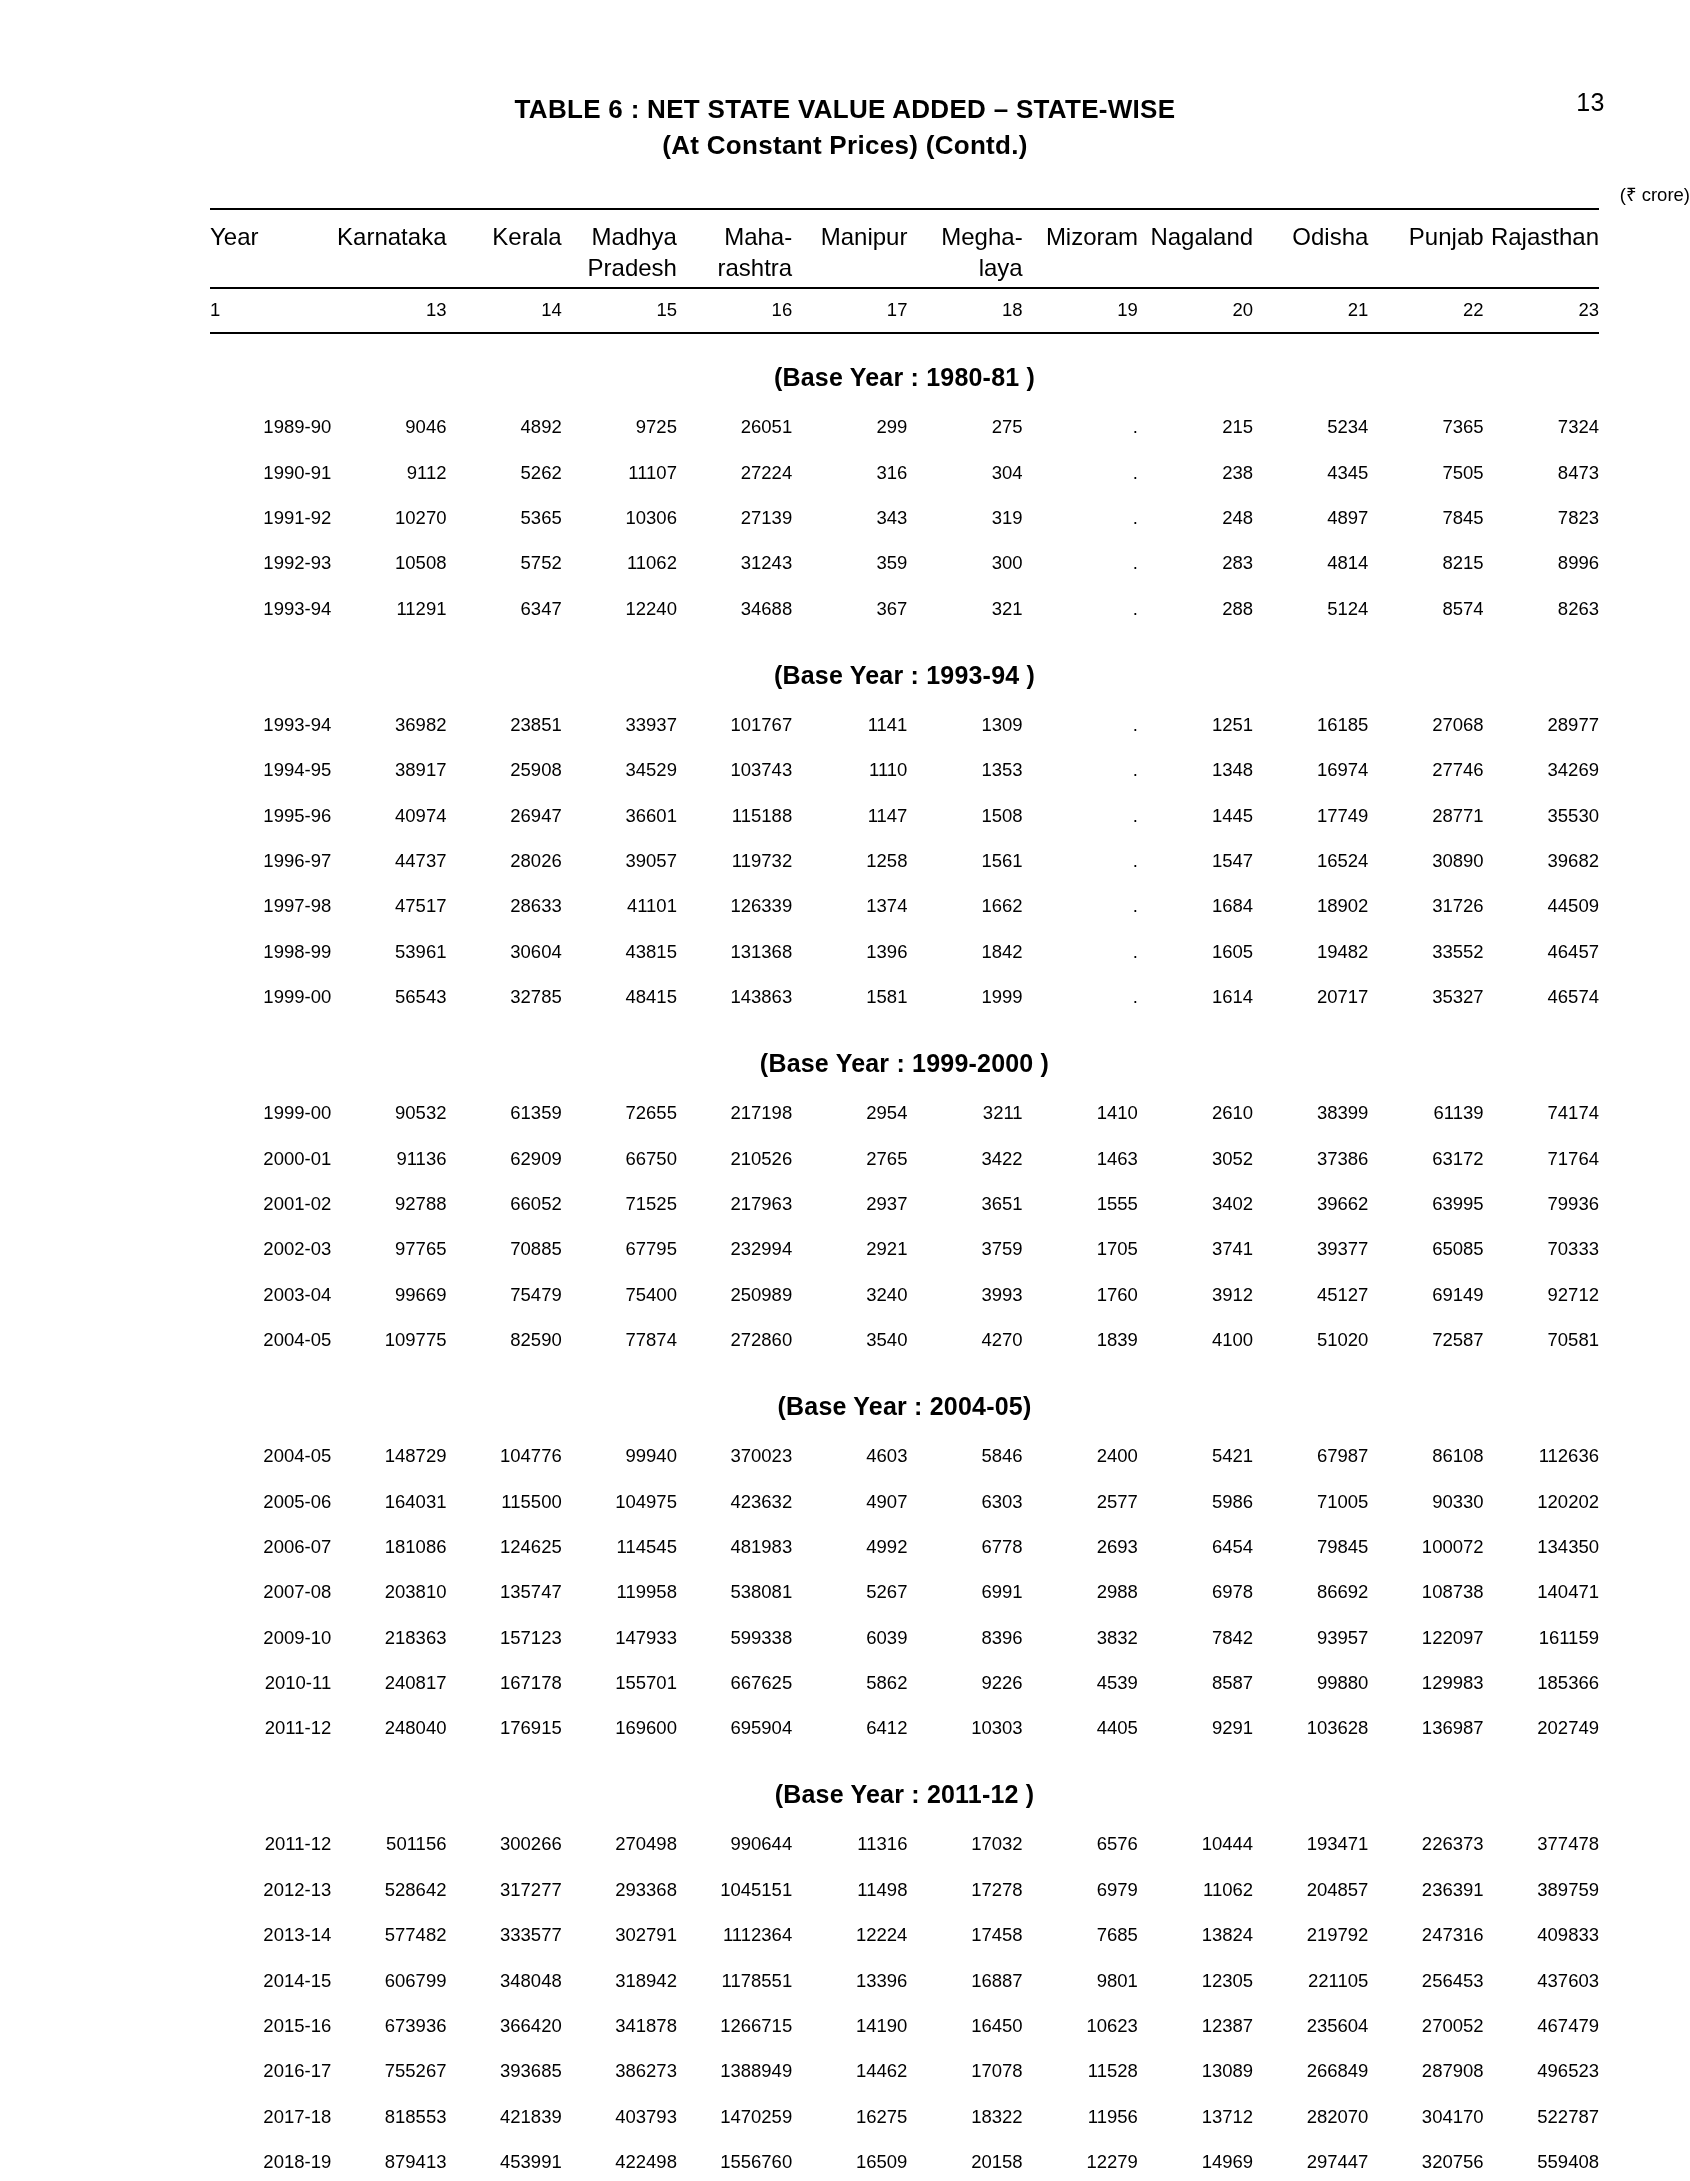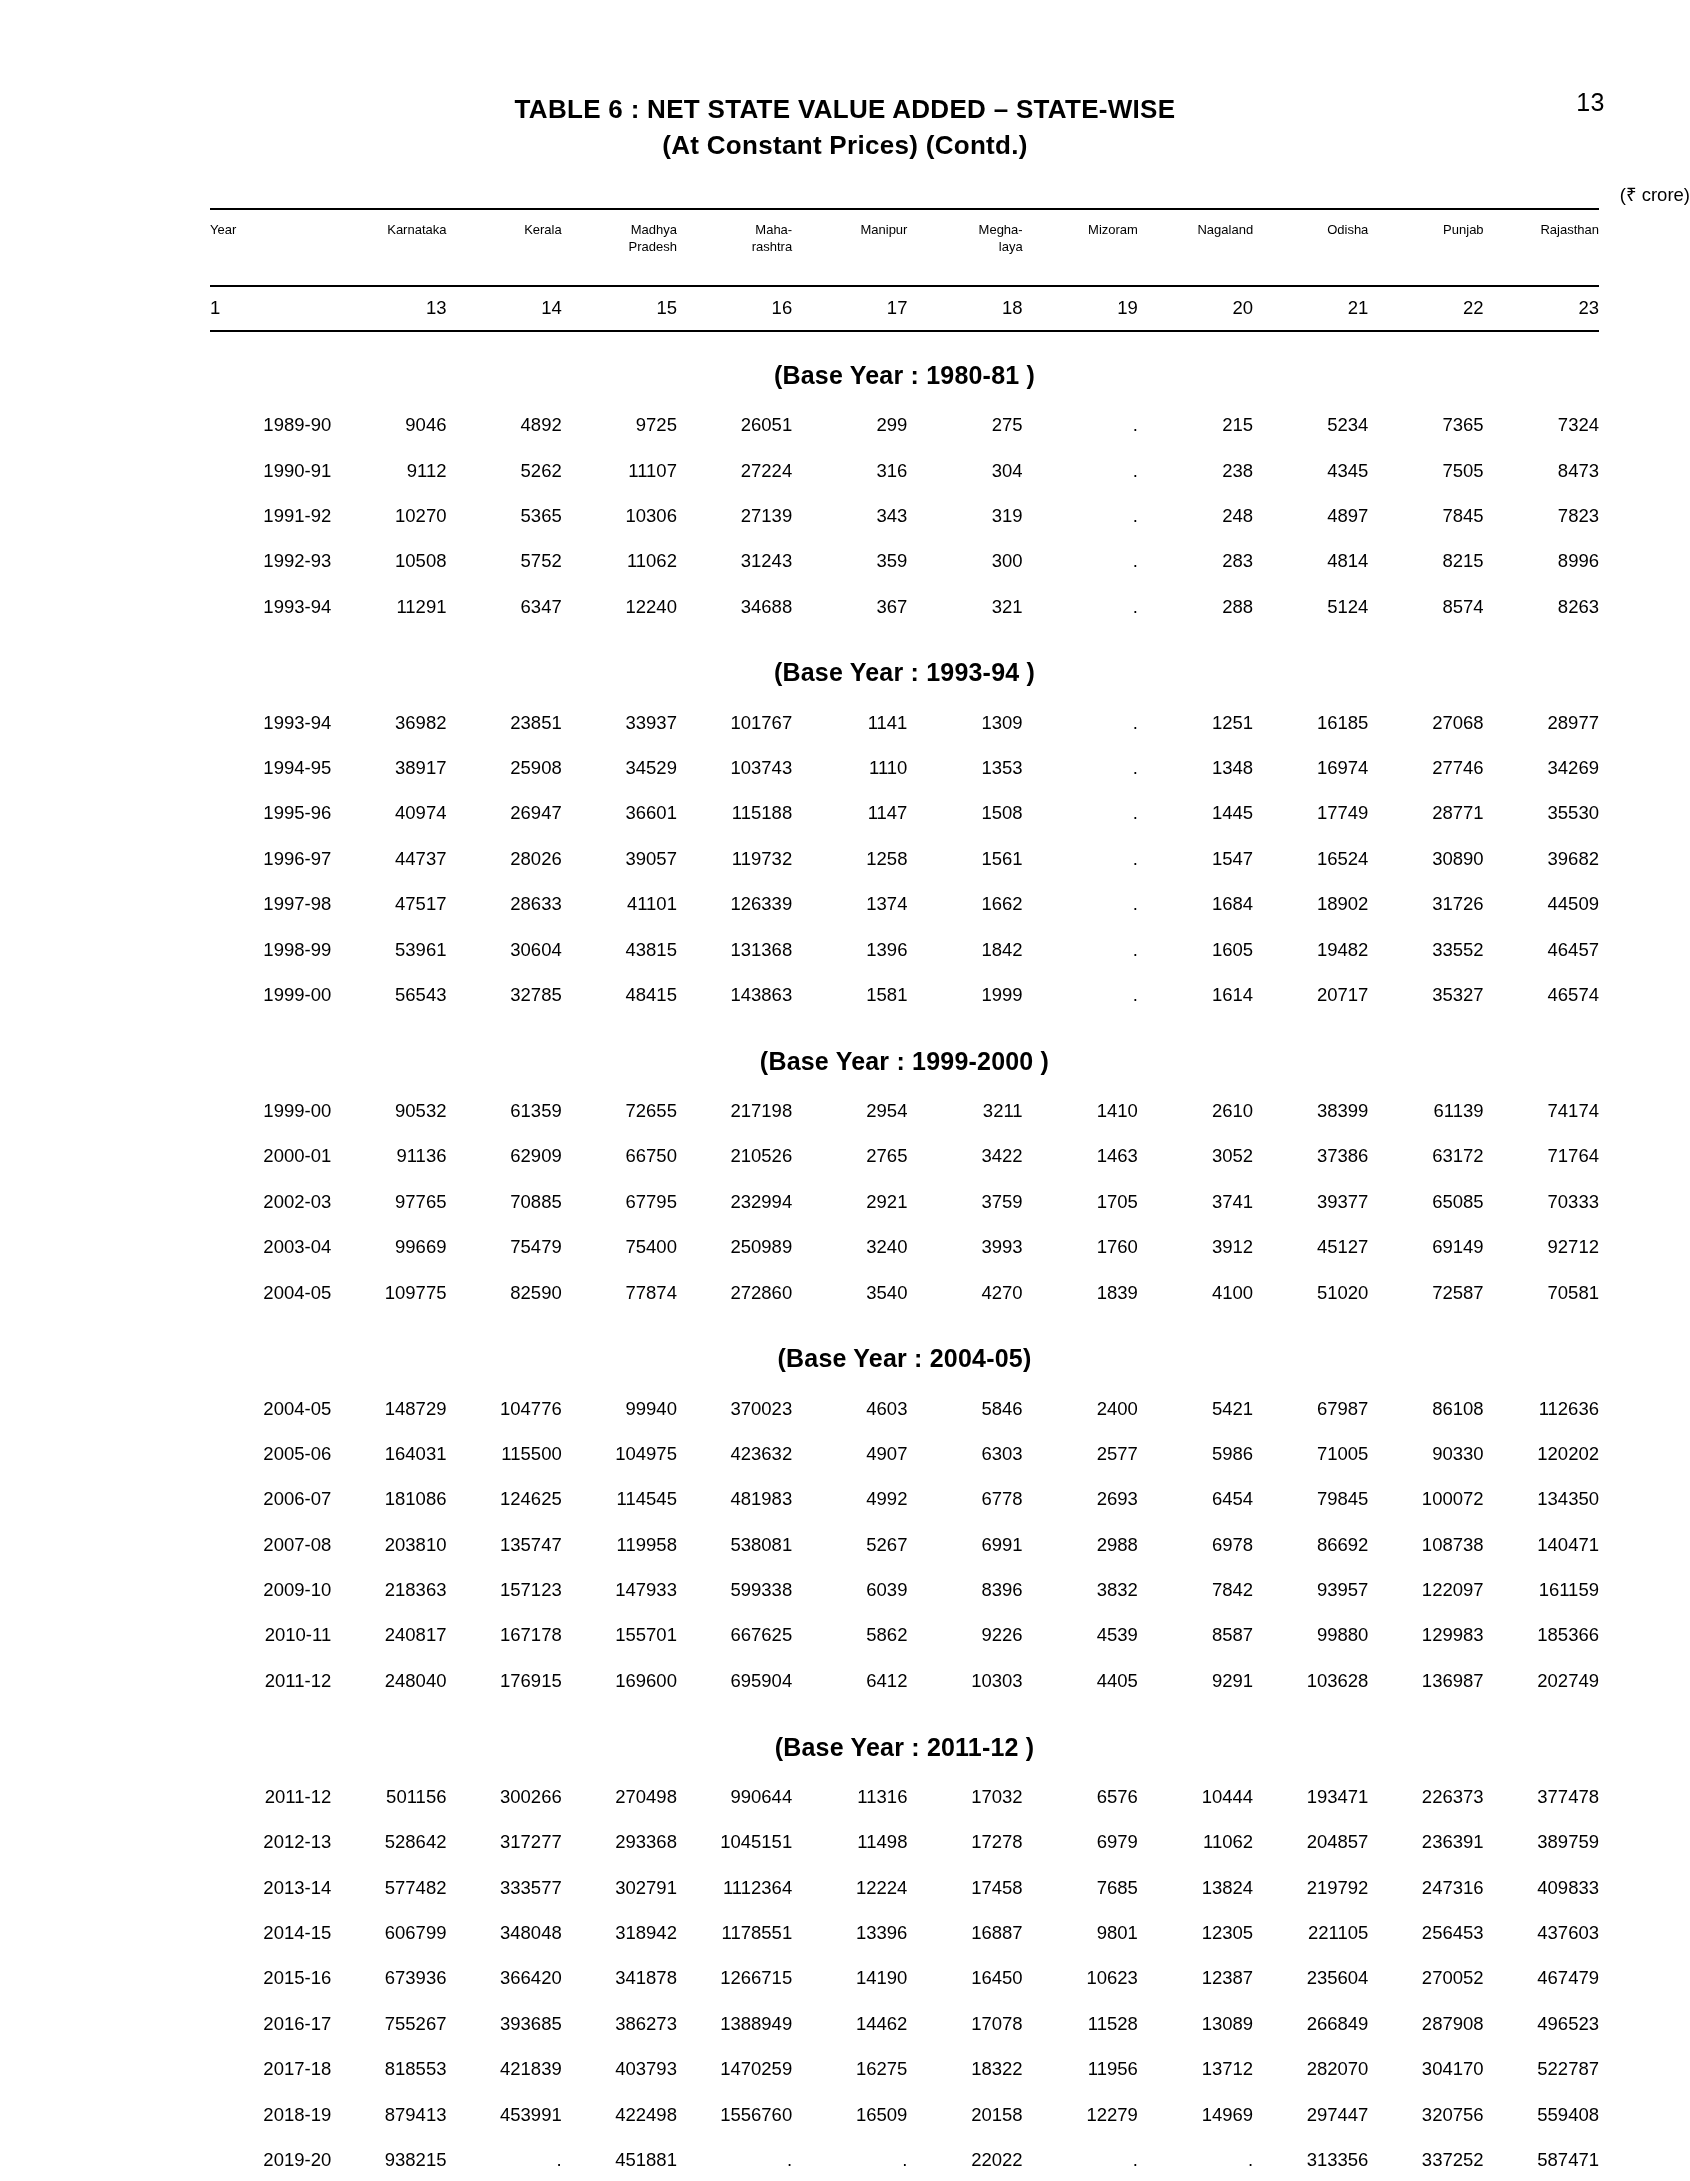--- a/index.html
+++ b/index.html
@@ -72,24 +72,24 @@
     line-height: 0;
   }
   tr.rule-mid td {
     border-top: 2.4px solid #000;
     height: 0;
     font-size: 0;
     line-height: 0;
   }
   tr.head-names td {
     padding-top: 11.7px;
-    padding-bottom: 30px;
+    padding-bottom: 4px;
     text-align: right;
     line-height: 1.28;
-    font-size: 13px;
+    font-size: 24px;
   }
   tr.head-names td.year-head {
     text-align: left;
   }
   tr.colnum td {
     padding-top: 9.8px;
     padding-bottom: 10.7px;
     text-align: right;
     font-size: 18.5px;
   }
@@ -383,20 +383,34 @@
             <td>210526</td>
             <td>2765</td>
             <td>3422</td>
             <td>1463</td>
             <td>3052</td>
             <td>37386</td>
             <td>63172</td>
             <td>71764</td>
           </tr>
           <tr class="datarow">
+            <td class="year-cell">2001-02</td>
+            <td>92788</td>
+            <td>66052</td>
+            <td>71525</td>
+            <td>217963</td>
+            <td>2937</td>
+            <td>3651</td>
+            <td>1555</td>
+            <td>3402</td>
+            <td>39662</td>
+            <td>63995</td>
+            <td>79936</td>
+          </tr>
+          <tr class="datarow">
             <td class="year-cell">2002-03</td>
             <td>97765</td>
             <td>70885</td>
             <td>67795</td>
             <td>232994</td>
             <td>2921</td>
             <td>3759</td>
             <td>1705</td>
             <td>3741</td>
             <td>39377</td>

